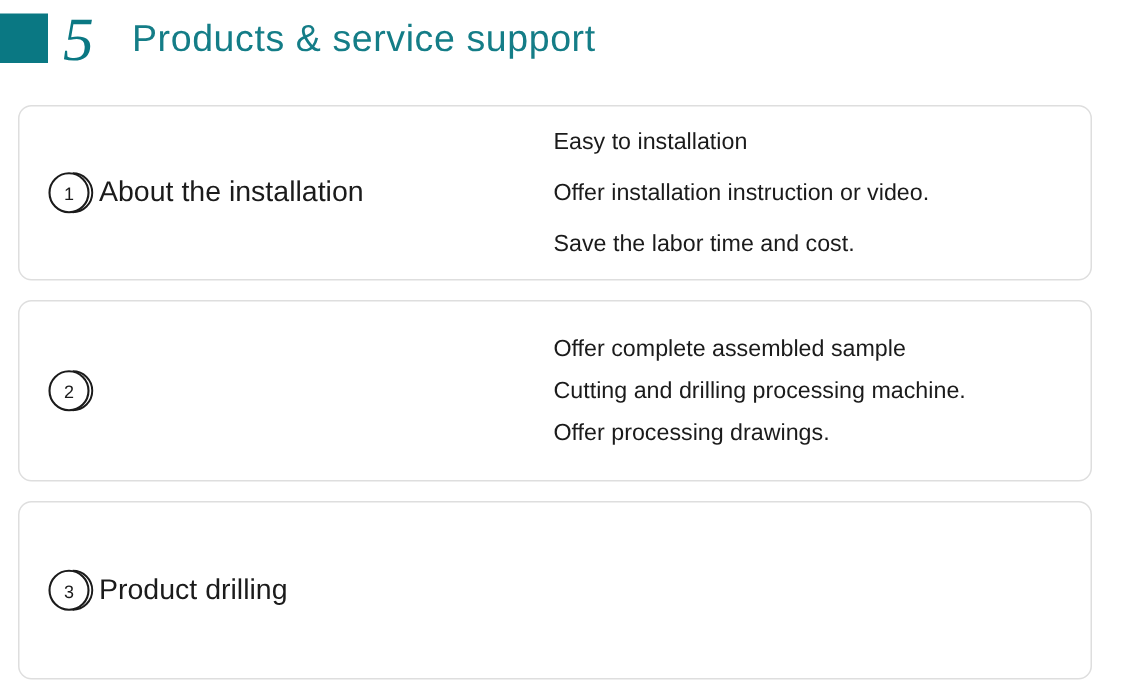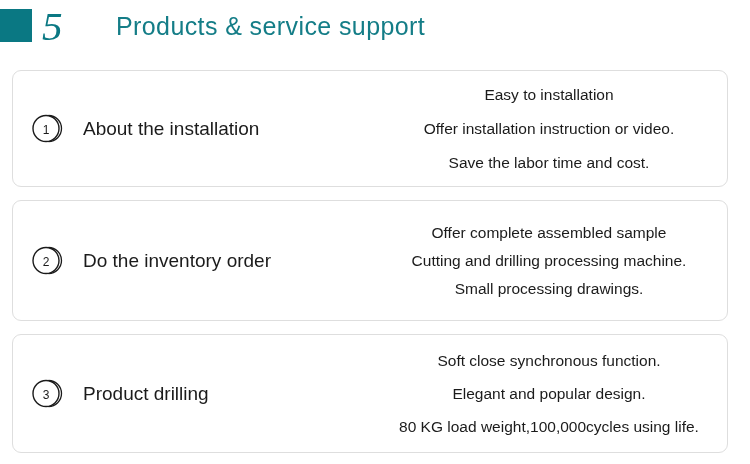--- a/index.html
+++ b/index.html
@@ -46,21 +46,20 @@
   .header-title {
     position: absolute;
     left: 88px;
     top: 10px;
     font-family: "Liberation Sans", sans-serif;
     font-size: 25px;
     color: #147d87;
     letter-spacing: 0.4px;
     line-height: 32px;
     white-space: nowrap;
-    margin-left: 28px;
   }
 
   
   .card {
     position: absolute;
     left: 12px;
     width: 716px;
     box-sizing: border-box;
     border: 1px solid #dedede;
     border-radius: 9px;
@@ -83,38 +82,37 @@
   .badge {
     position: relative;
     margin-left: 18px;
     width: 34px;
     height: 31px;
     flex: 0 0 auto;
   }
   .badge svg { display: block; }
 
   .card-label {
-    margin-left: 18px;
+    margin-left: 1px;
     font-family: "Liberation Sans", sans-serif;
     font-size: 19px;
     color: #1b1b1b;
     line-height: 24px;
     white-space: nowrap;
   }
 
   .card-right {
     position: absolute;
     left: 356px;
     top: 0;
     height: 100%;
     width: 360px;
     display: flex;
     flex-direction: column;
     justify-content: center;
-    text-align: center;
   }
   .card-right .line {
     font-family: "Liberation Sans", sans-serif;
     font-size: 15.5px;
     color: #1b1b1b;
     white-space: nowrap;
   }
   .card-1 .card-right .line { line-height: 34px; }
   .card-2 .card-right .line { line-height: 28px; }
   .card-3 .card-right .line { line-height: 33px; }
@@ -148,38 +146,32 @@
 
 <div class="card card-2">
   <div class="card-left">
     <div class="badge">
       <svg width="34" height="31" viewBox="0 0 34 31" aria-hidden="true">
         <path d="M17.5 2.5 a13 13 0 0 1 0 26" fill="none" stroke="#1b1b1b" stroke-width="1.3"></path>
         <circle cx="15" cy="15.5" r="13" fill="#ffffff" stroke="#1b1b1b" stroke-width="1.4"></circle>
         <text x="15" y="20.5" text-anchor="middle" font-family="Liberation Sans, sans-serif" font-size="12" fill="#1b1b1b">2</text>
       </svg>
     </div>
-    <div class="card-label">Do the inventory order</div>
   </div>
   <div class="card-right">
     <div class="line">Offer complete assembled sample</div>
     <div class="line">Cutting and drilling processing machine.</div>
-    <div class="line">Small processing drawings.</div>
+    <div class="line">Offer processing drawings.</div>
   </div>
 </div>
 
 <div class="card card-3">
   <div class="card-left">
     <div class="badge">
       <svg width="34" height="31" viewBox="0 0 34 31" aria-hidden="true">
         <path d="M17.5 2.5 a13 13 0 0 1 0 26" fill="none" stroke="#1b1b1b" stroke-width="1.3"></path>
         <circle cx="15" cy="15.5" r="13" fill="#ffffff" stroke="#1b1b1b" stroke-width="1.4"></circle>
         <text x="15" y="20.5" text-anchor="middle" font-family="Liberation Sans, sans-serif" font-size="12" fill="#1b1b1b">3</text>
       </svg>
     </div>
     <div class="card-label">Product drilling</div>
   </div>
-  <div class="card-right">
-    <div class="line">Soft close synchronous function.</div>
-    <div class="line">Elegant and popular design.</div>
-    <div class="line">80 KG load weight,100,000cycles using life.</div>
-  </div>
 </div>
 
 </body></html>

